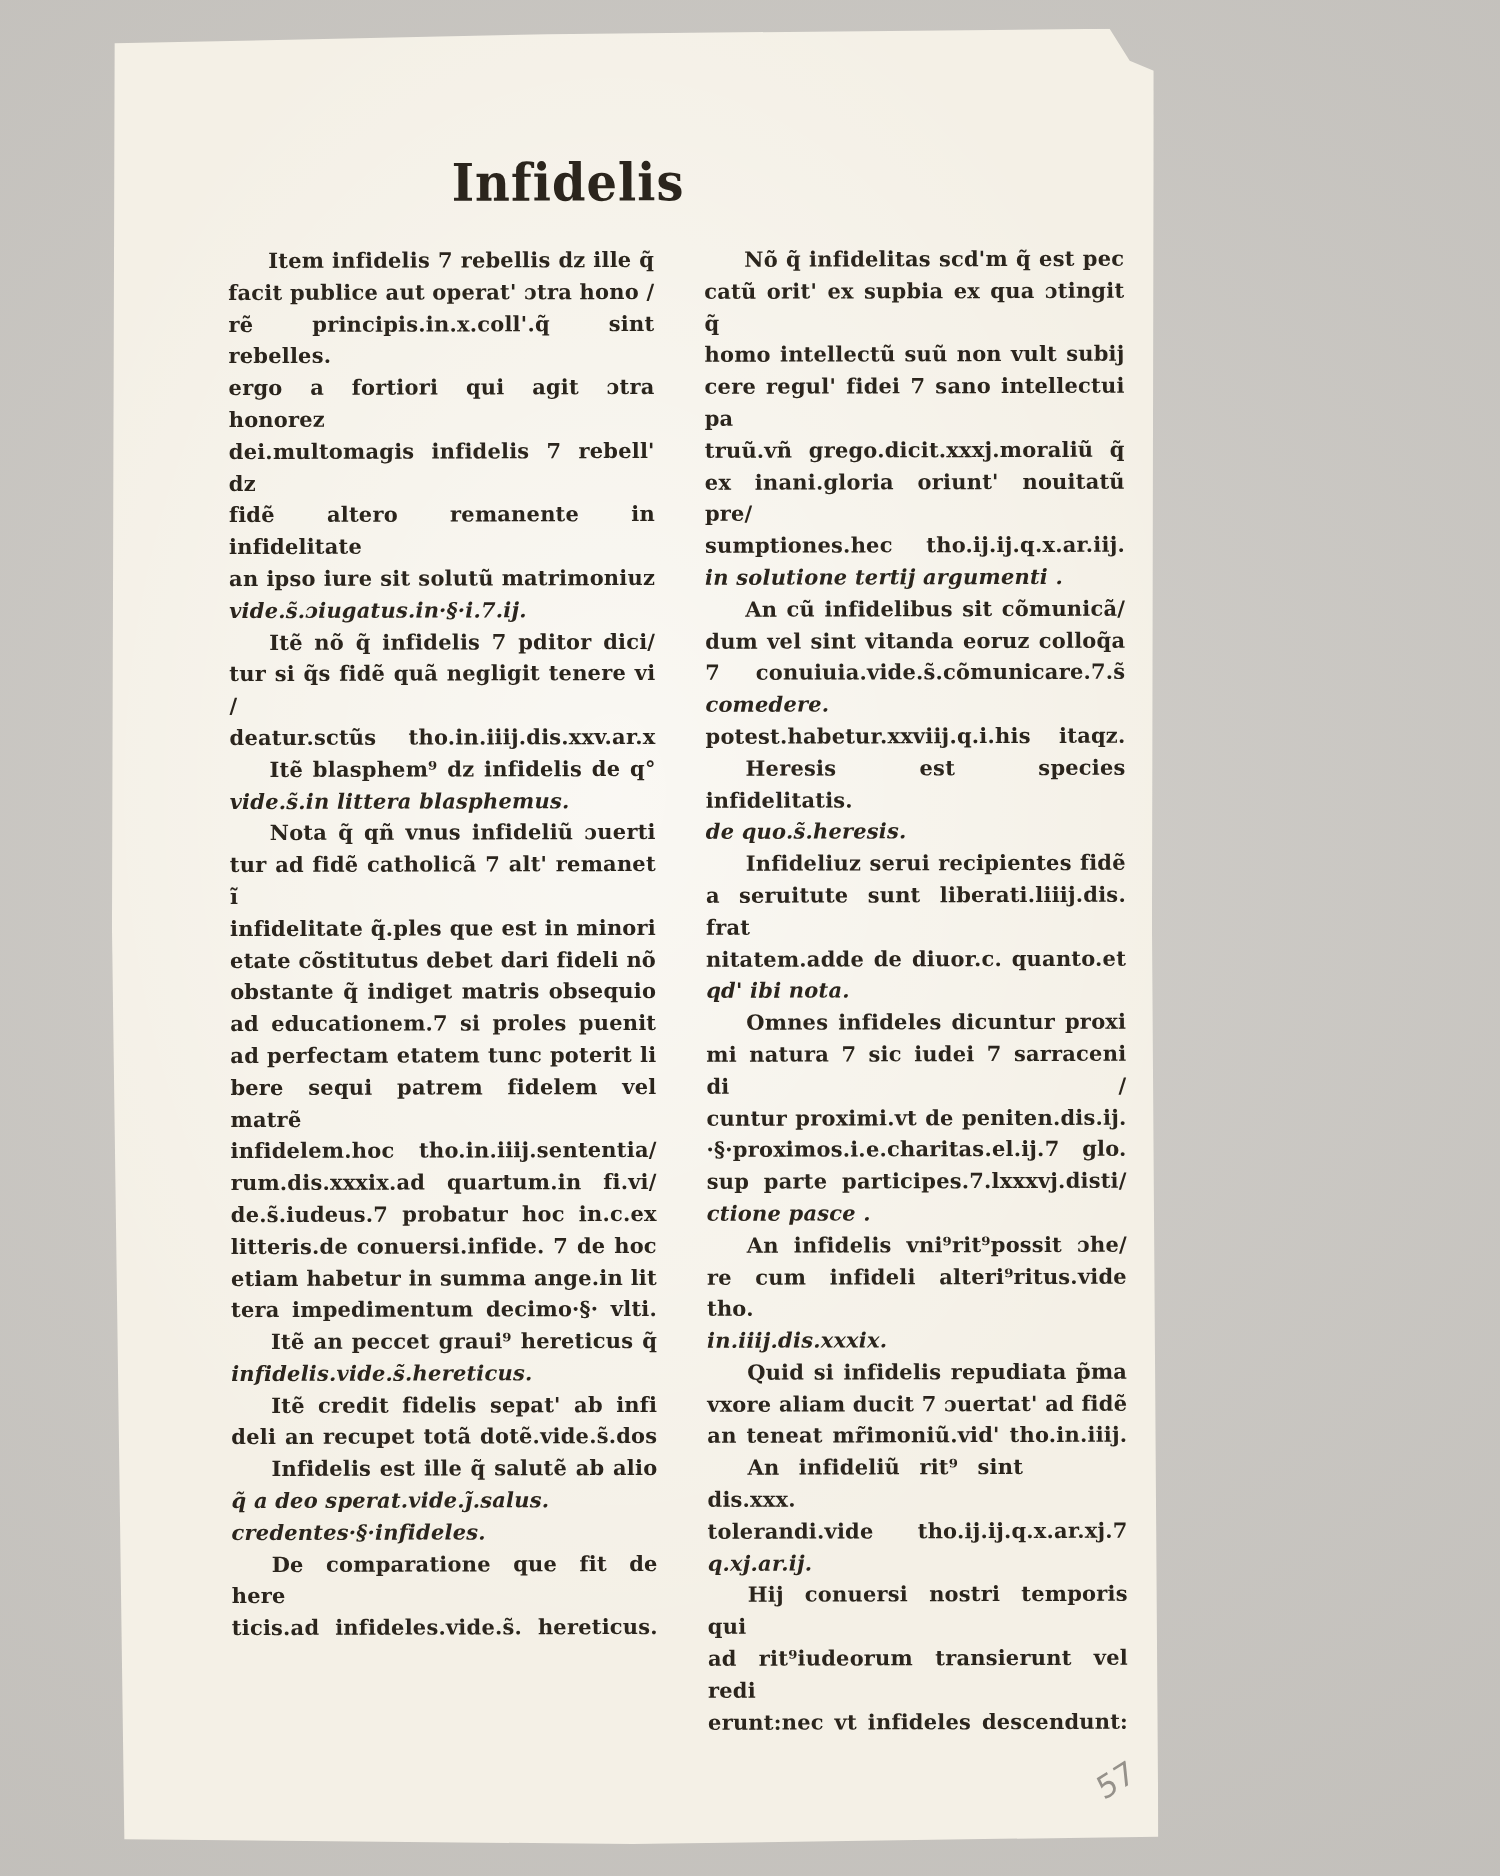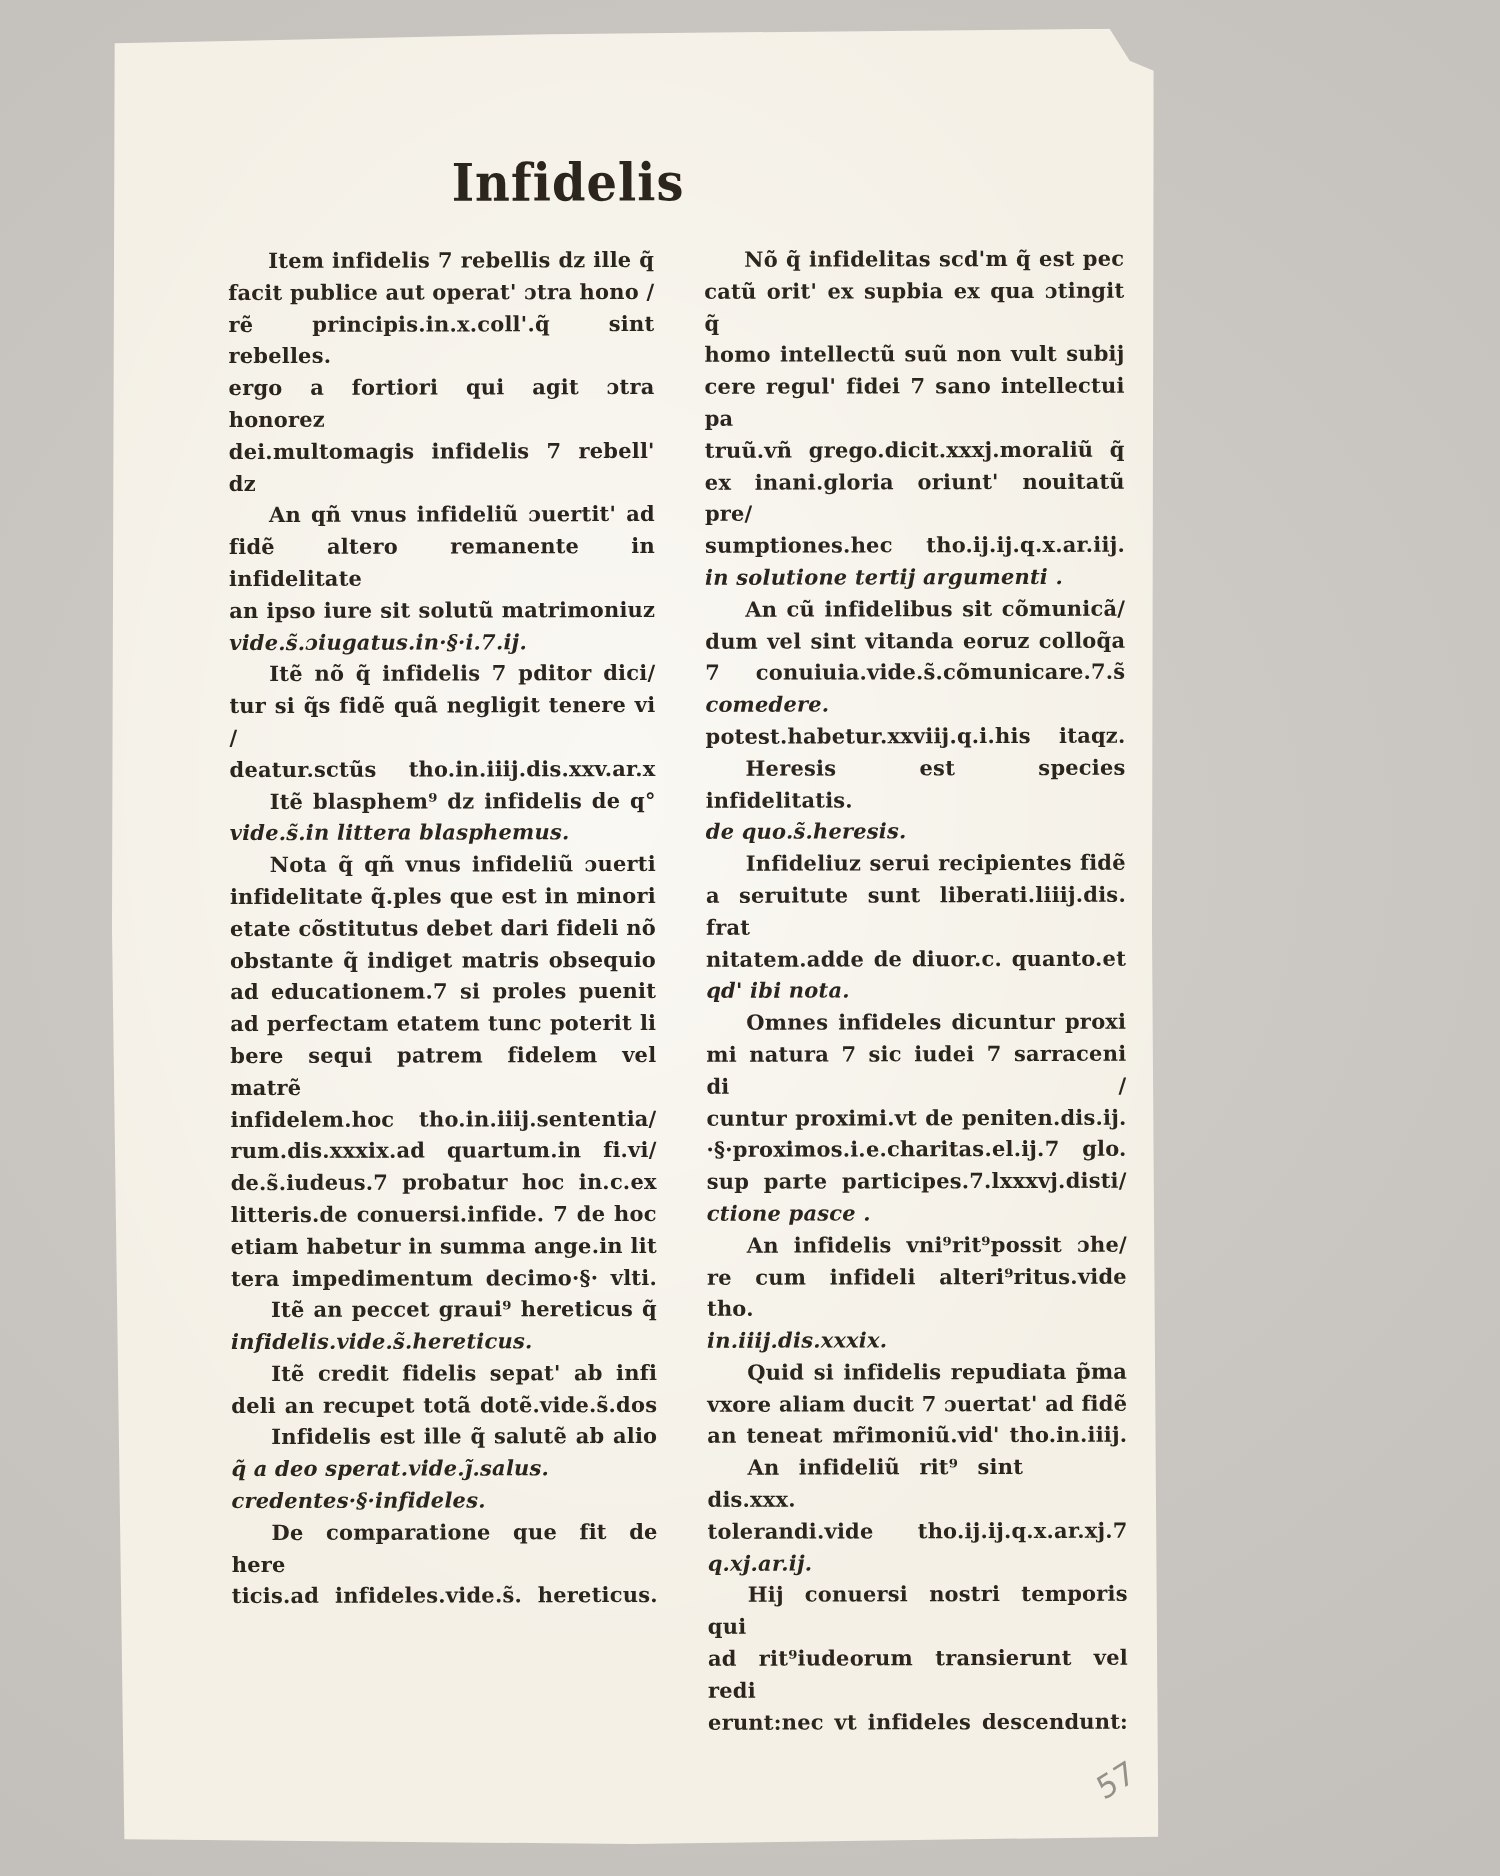--- a/index.html
+++ b/index.html
@@ -75,30 +75,30 @@
   <div class="leaf-inner">
 
     <div class="page-title">Infidelis</div>
 
     <div class="col col-left">
         <div class="line indent">Item infidelis 7 rebellis dz ille q̃</div>
         <div class="line">facit publice aut operat' ɔtra hono /</div>
         <div class="line">rẽ principis.in.x.coll'.q̃ sint rebelles.</div>
         <div class="line">ergo a fortiori qui agit ɔtra honorez</div>
         <div class="line">dei.multomagis infidelis 7 rebell' dz</div>
-        <div class="line indent">An qñ vnus infideliũ ɔuertit' ad</div>
         <div class="line">fidẽ altero remanente in infidelitate</div>
         <div class="line">an ipso iure sit solutũ matrimoniuz</div>
         <div class="line end">vide.s̃.ɔiugatus.in·§·i.7.ij.</div>
         <div class="line indent">Itẽ nõ q̃ infidelis 7 pditor dici/</div>
         <div class="line">tur si q̃s fidẽ quã negligit tenere vi /</div>
         <div class="line">deatur.sctũs tho.in.iiij.dis.xxv.ar.x</div>
         <div class="line indent">Itẽ blasphem⁹ dz infidelis de q°</div>
         <div class="line end">vide.s̃.in littera blasphemus.</div>
         <div class="line indent">Nota q̃ qñ vnus infideliũ ɔuerti</div>
+        <div class="line">tur ad fidẽ catholicã 7 alt' remanet ĩ</div>
         <div class="line">infidelitate q̃.ples que est in minori</div>
         <div class="line">etate cõstitutus debet dari fideli nõ</div>
         <div class="line">obstante q̃ indiget matris obsequio</div>
         <div class="line">ad educationem.7 si proles puenit</div>
         <div class="line">ad perfectam etatem tunc poterit li</div>
         <div class="line">bere sequi patrem fidelem vel matrẽ</div>
         <div class="line">infidelem.hoc tho.in.iiij.sententia/</div>
         <div class="line">rum.dis.xxxix.ad quartum.in fi.vi/</div>
         <div class="line">de.s̃.iudeus.7 probatur hoc in.c.ex</div>
         <div class="line">litteris.de conuersi.infide. 7 de hoc</div>

